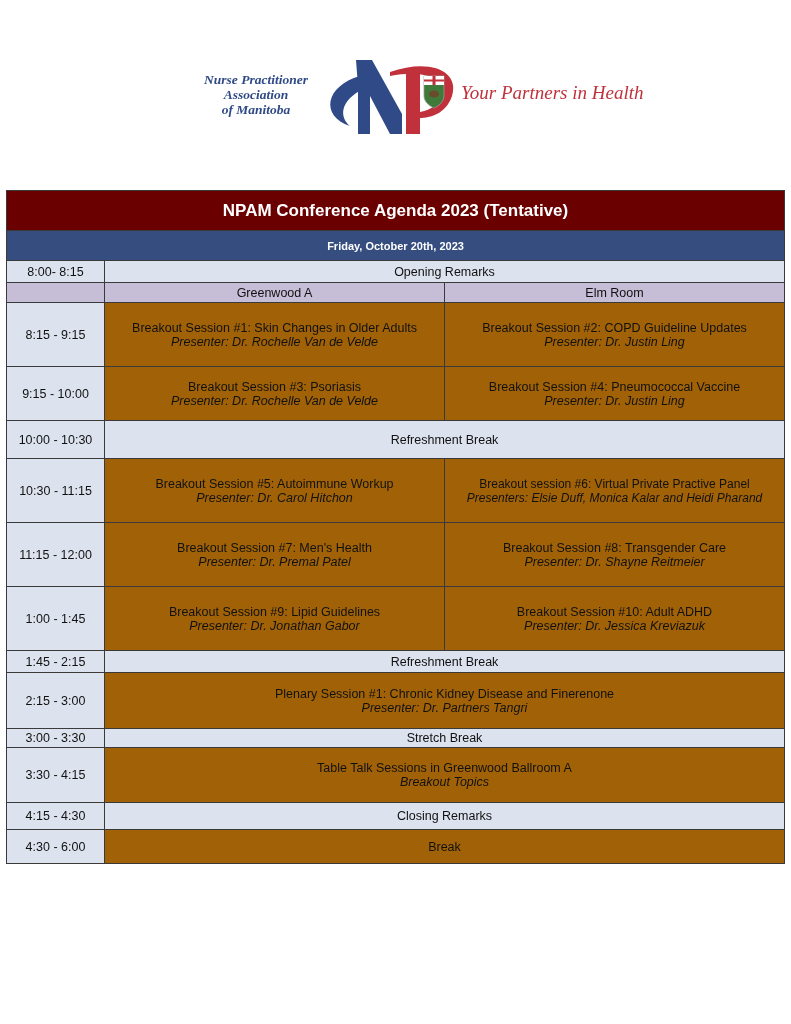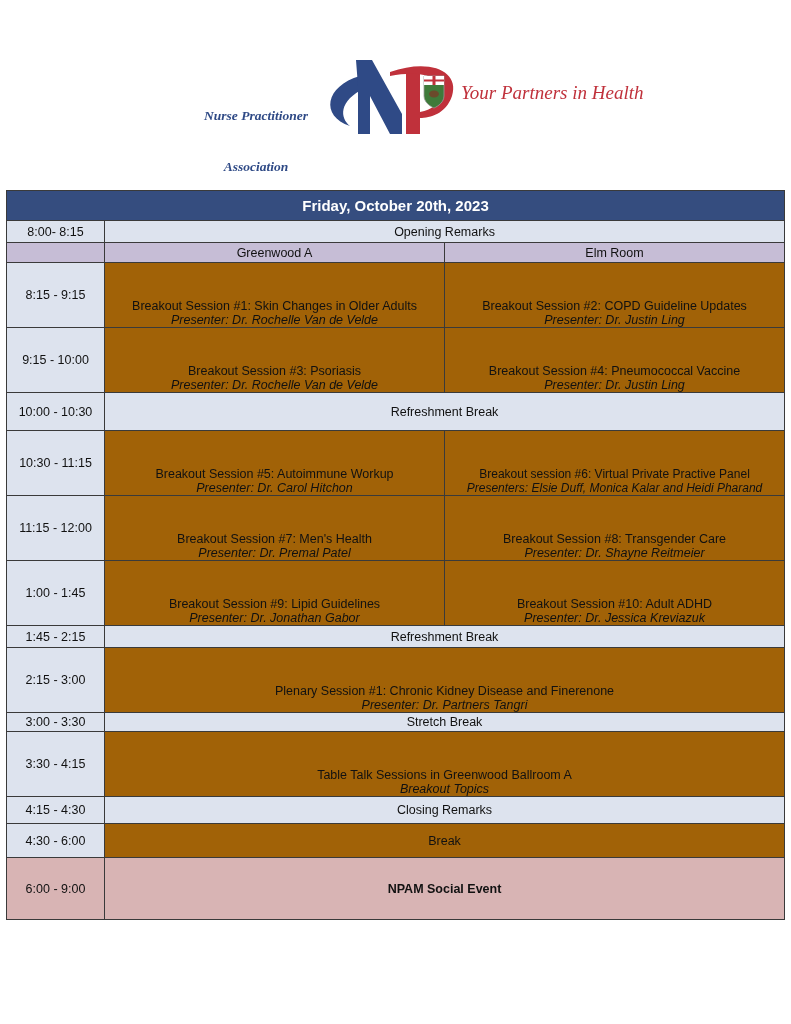--- a/index.html
+++ b/index.html
@@ -22,31 +22,31 @@
   table.agenda {
     position: absolute; left: 6px; top: 190px; width: 778px;
     border-collapse: collapse; table-layout: fixed;
     font-family: "Liberation Sans", "DejaVu Sans", sans-serif; font-size: 12.5px; color: #111;
   }
   table.agenda td { border: 1px solid #3a3a3a; text-align: center; vertical-align: middle; padding: 0 2px; }
   col.c-time { width: 98px; }
   col.c-a { width: 340px; }
   col.c-b { width: 340px; }
   .title-row td { background: #6b0000; color: #fff; font-weight: bold; font-size: 17px; height: 39px; border-color:#3a3a3a; padding-left: 160px; }
-  .date-row td { background: #354d7f; color: #fff; font-weight: bold; font-size: 15px; height: 29px; padding-left: 160px; }
+  .date-row td { background: #354d7f; color: #fff; font-weight: bold; font-size: 11px; height: 29px; padding-left: 160px; }
   td.time { background: #dde3ee; font-size: 12.5px; }
   .shaded { background: #dde3ee; }
   .rooms td { background: #c6bdd6; height: 19px; }
   .rooms td.time { background: #c6bdd6; }
   .white { background: #a16207; }
   .social td { background: #d8b4b4; }
   .social td.time { background: #d8b4b4; }
   .bold { font-weight: bold; }
   .pres { font-style: italic; display: block; }
-  .line { display: block; margin-top: 36px; }
+  .line { display: block; }
 </style>
 </head>
 <body>
 
 <div class="logo">
   <div class="assoc">
     <span class="line">Nurse Practitioner</span>
     <span class="line">Association</span>
     <span class="line">of Manitoba</span>
   </div>
@@ -69,20 +69,23 @@
   <div class="tagline">Your Partners in Health</div>
 </div>
 
 <table class="agenda">
   <colgroup>
       <col class="c-time">
       <col class="c-a">
       <col class="c-b">
     </colgroup>
   <tbody>
+      <tr class="title-row">
+    <td colspan="3">NPAM Conference Agenda 2023 (Tentative)</td>
+  </tr>
   <tr class="date-row">
     <td colspan="3">Friday, October 20th, 2023</td>
   </tr>
 
   <tr style="height:22px">
     <td class="time">8:00- 8:15</td>
     <td colspan="2" class="shaded">Opening Remarks</td>
   </tr>
   <tr class="rooms">
     <td class="time"></td>
@@ -172,18 +175,14 @@
     </td>
   </tr>
   <tr style="height:27px">
     <td class="time">4:15 - 4:30</td>
     <td colspan="2" class="shaded">Closing Remarks</td>
   </tr>
   <tr style="height:34px">
     <td class="time">4:30 - 6:00</td>
     <td colspan="2" class="white">Break</td>
   </tr>
-  <tr class="social" style="height:62px">
-    <td class="time">6:00 - 9:00</td>
-    <td colspan="2" class="bold">NPAM Social Event</td>
-  </tr>
 </tbody>
   </table>
 
 </body></html>

